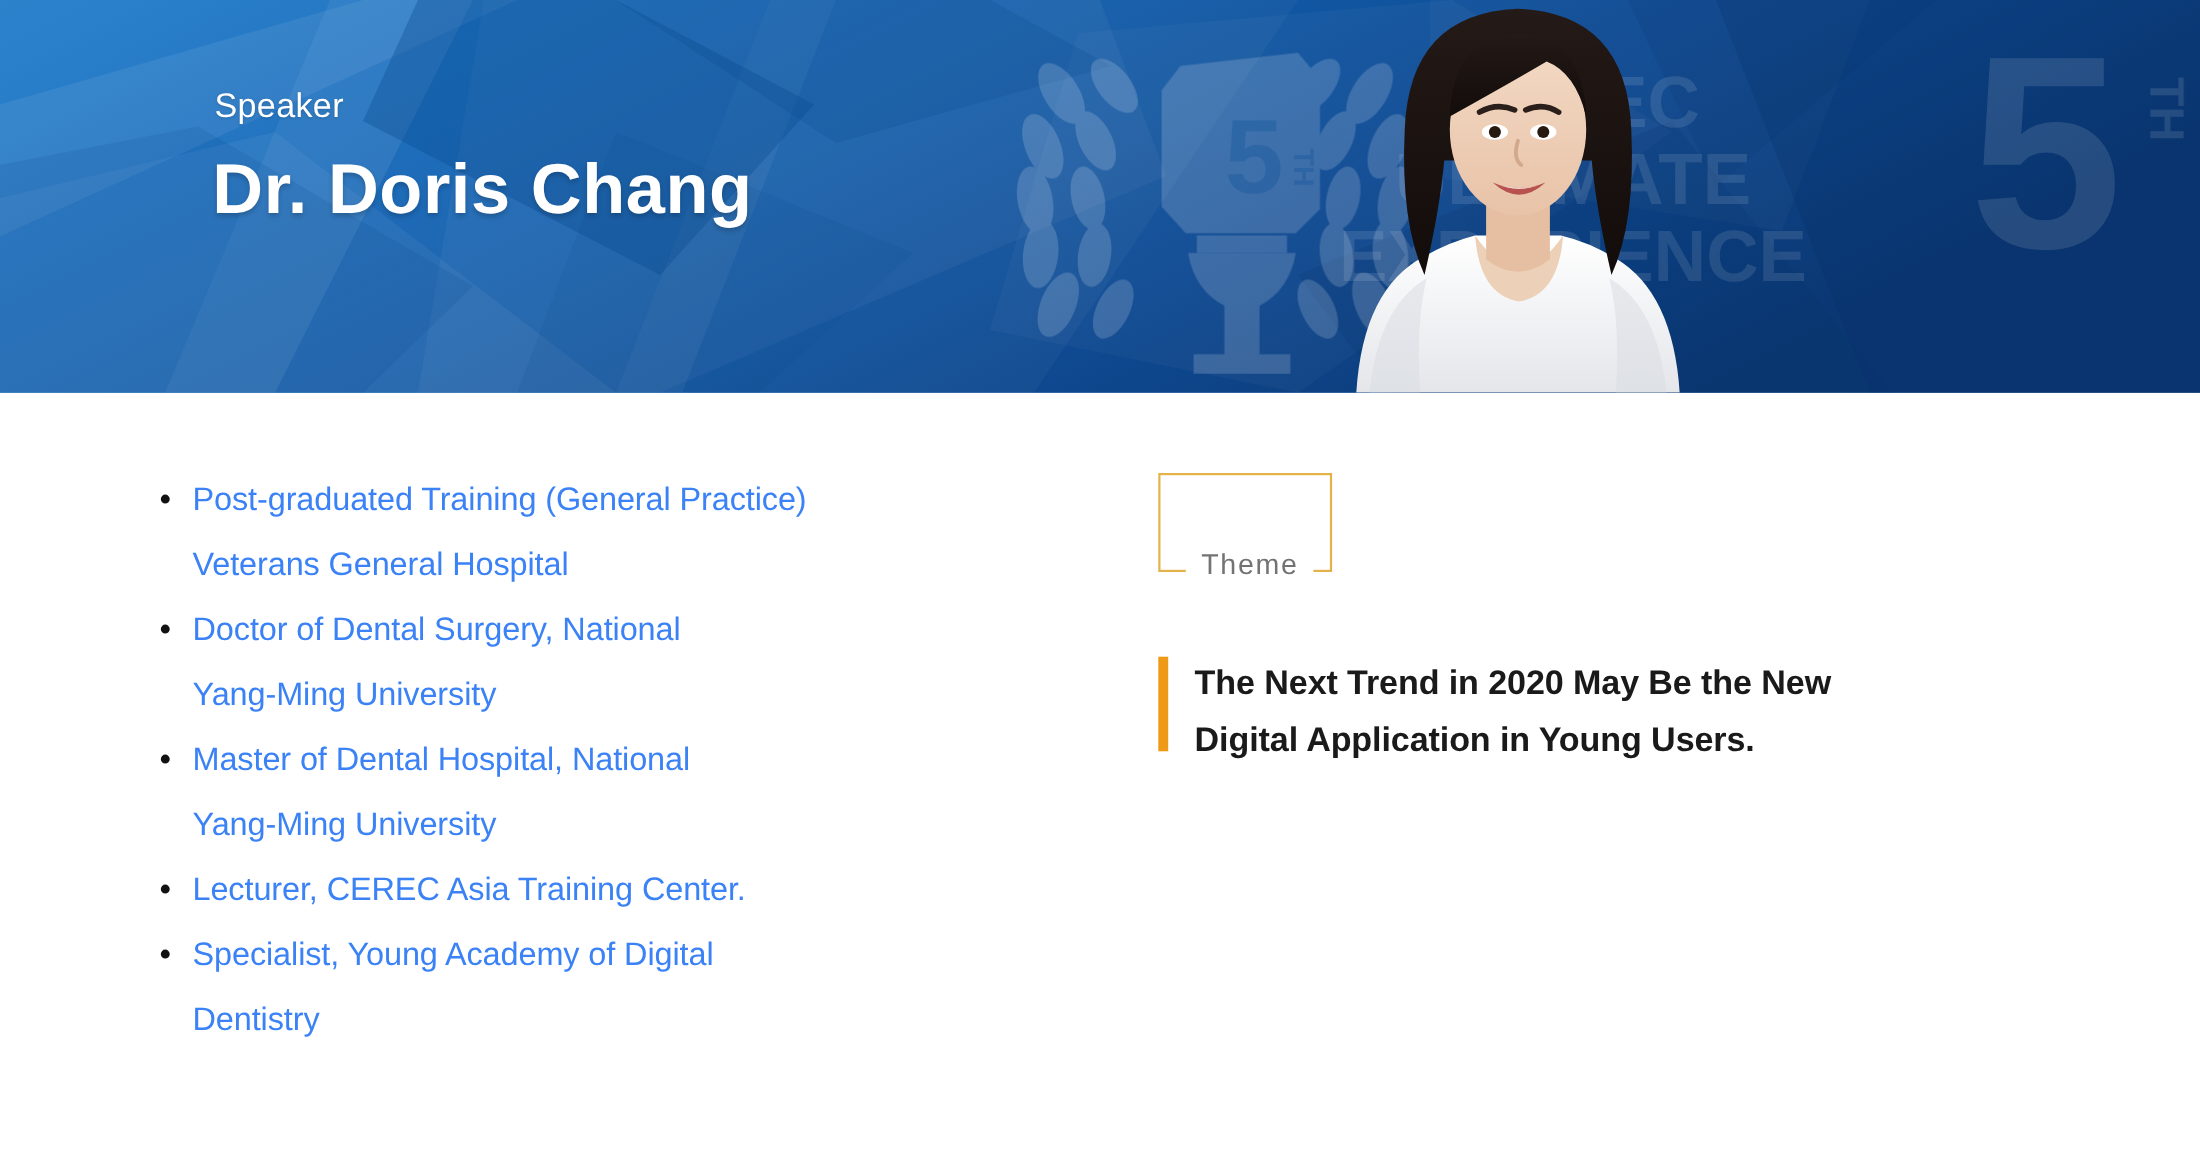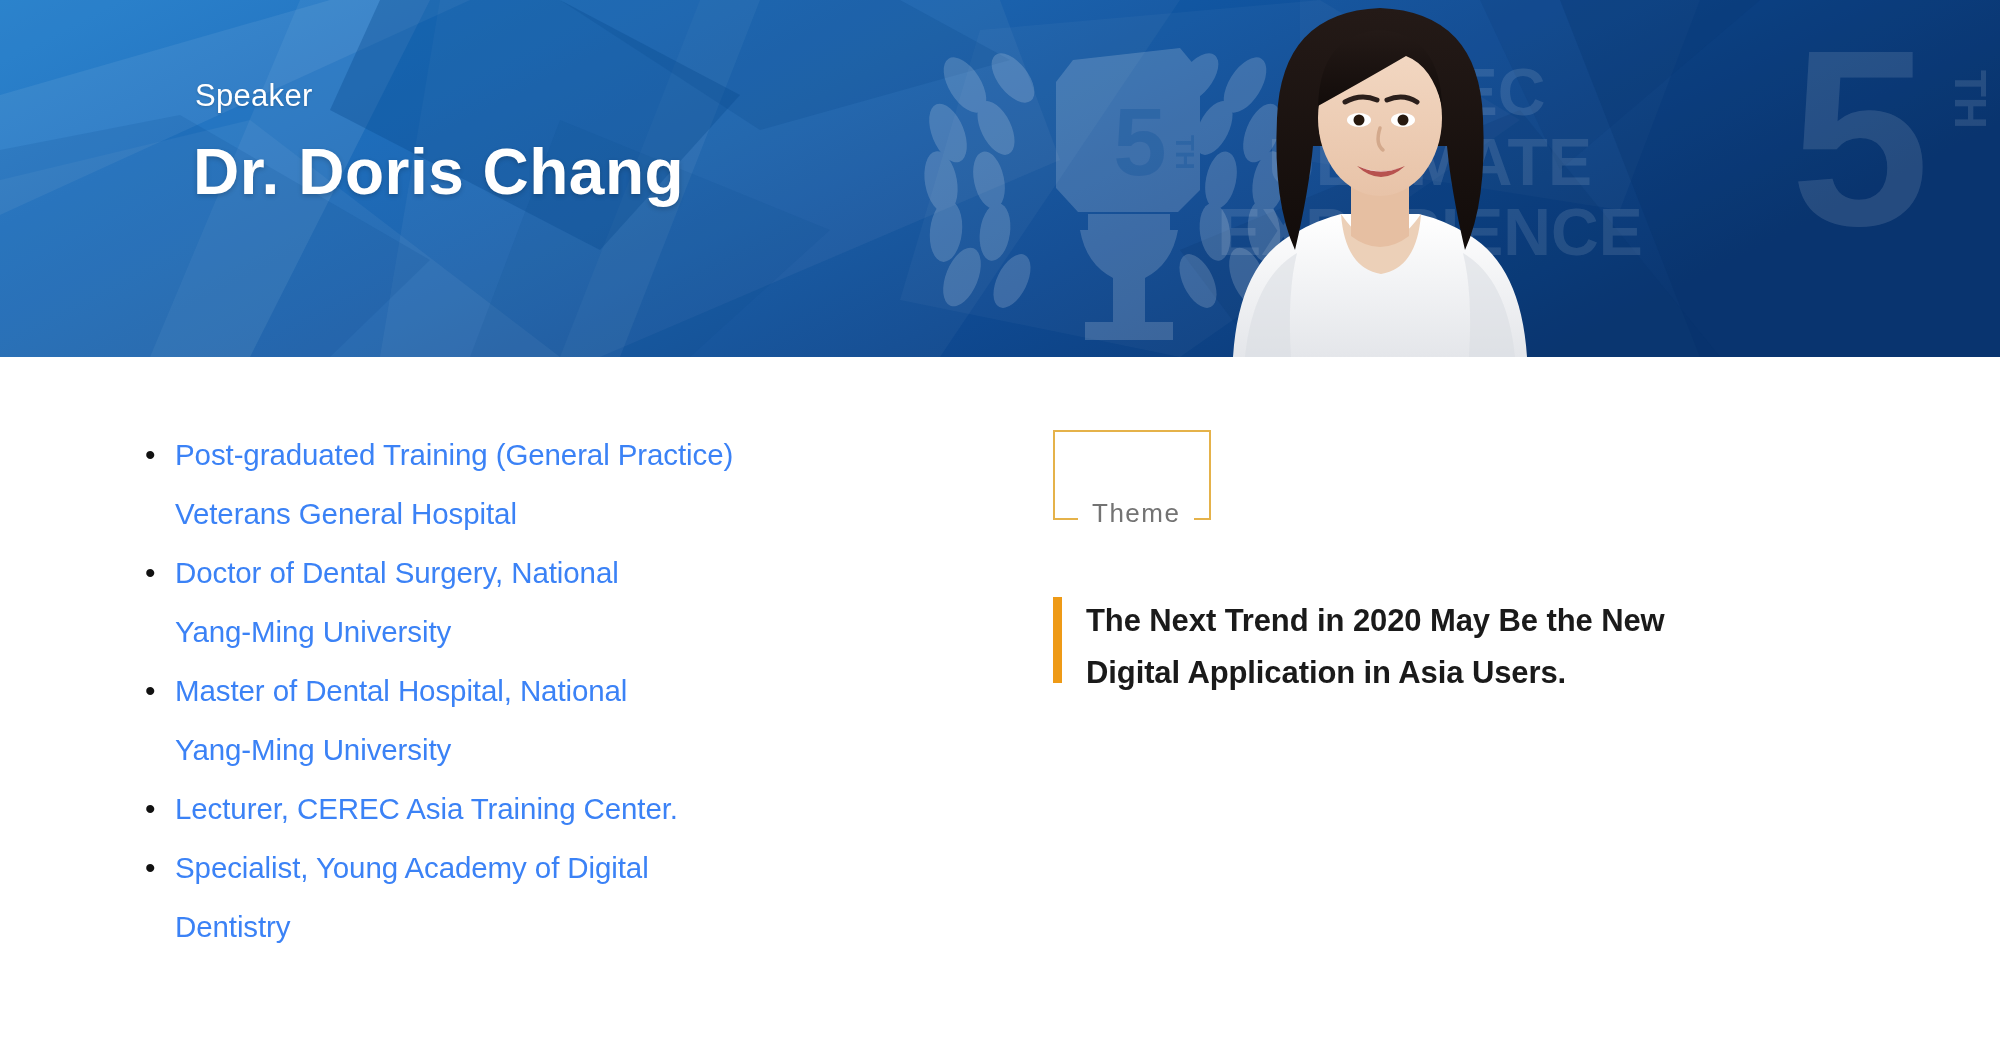--- a/index.html
+++ b/index.html
@@ -262,16 +262,16 @@
     </div>
 
   </div>
 
   <div class="theme-box"></div>
   <div class="theme-label">Theme</div>
 
   <div class="theme-accent"></div>
   <div class="theme-text">
     <div class="theme-text-line">The Next Trend in 2020 May Be the New</div>
-    <div class="theme-text-line">Digital Application in Asia Users.</div>
+    <div class="theme-text-line">Digital Application in Young Users.</div>
   </div>
 
 </div>
 
 </body></html>

